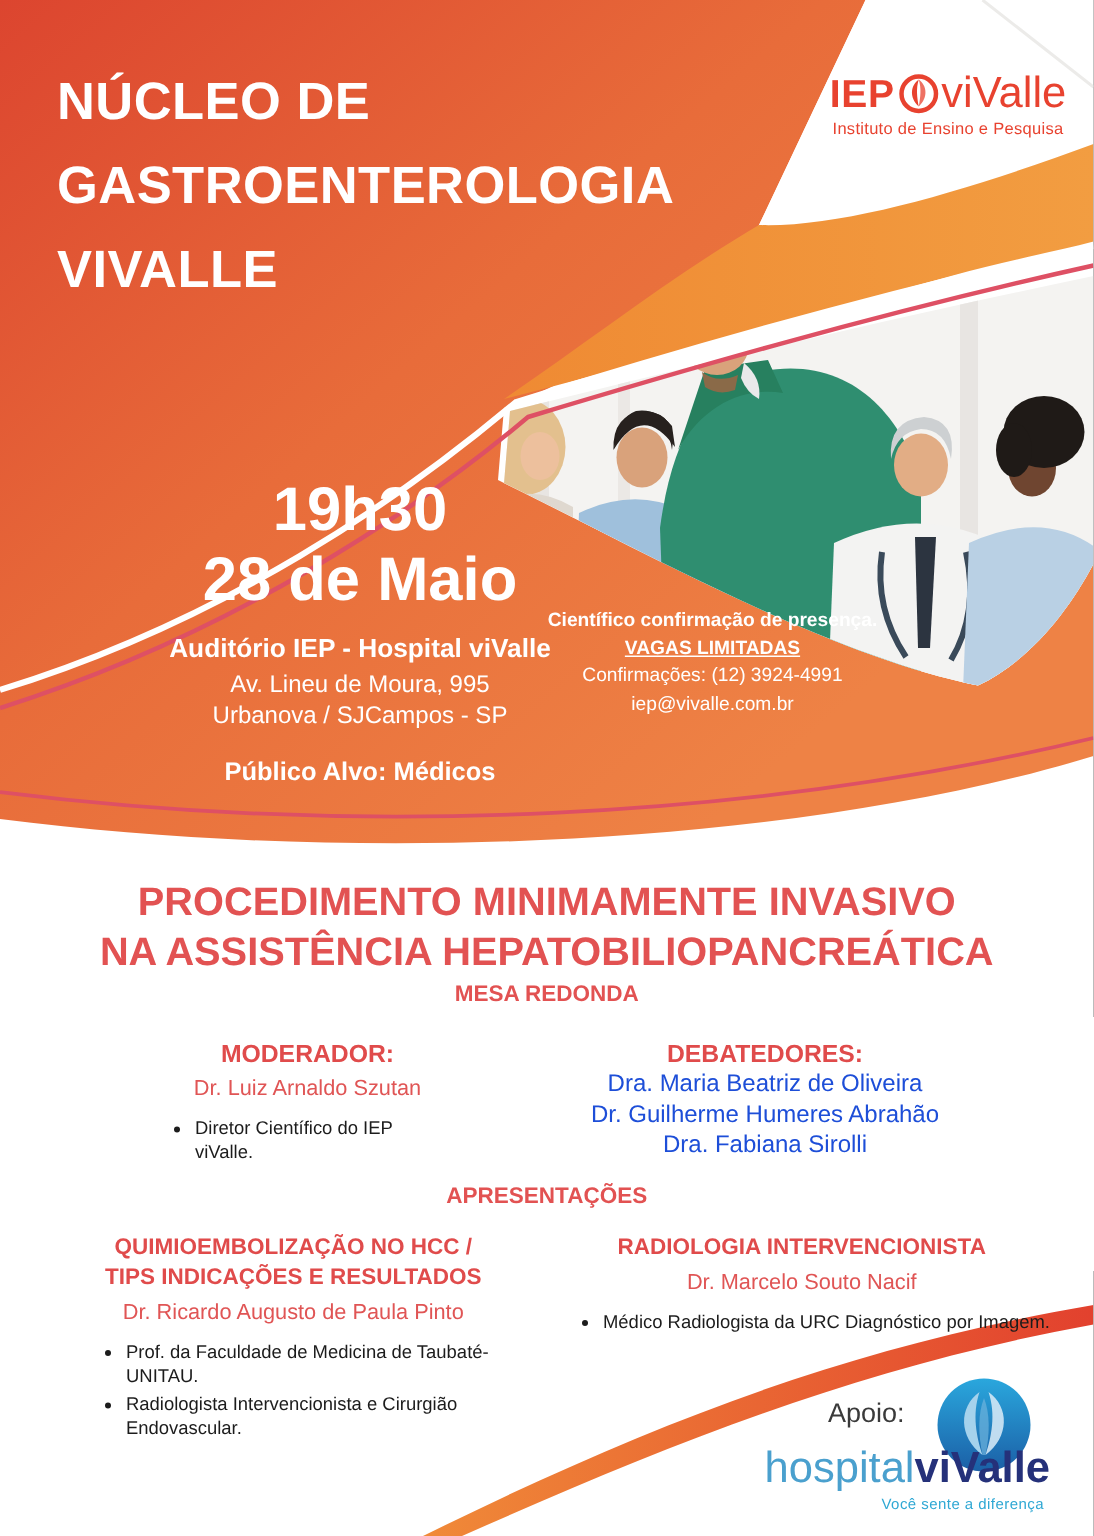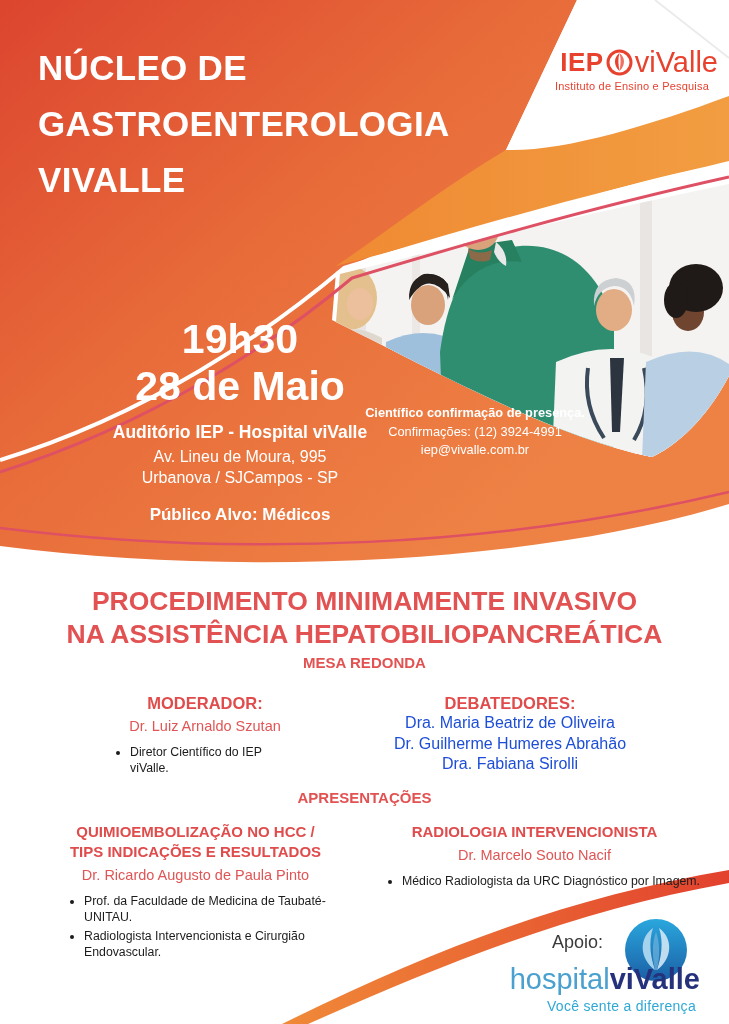--- a/index.html
+++ b/index.html
@@ -12,21 +12,21 @@
   svg.bg{position:absolute;left:0;top:0;width:729px;height:1024px;}
 
   
   .hdr-title{
     left:38px;top:40px;width:460px;color:#ffffff;
     font-size:35px;font-weight:700;line-height:56px;letter-spacing:.3px;
   }
   .hdr-title span{display:block;}
 
   .logo-block{left:546px;top:46px;width:172px;text-align:center;color:#e8422f;}
-  .logo-row{display:flex;align-items:center;justify-content:flex-end;gap:1px;}
+  .logo-row{display:flex;align-items:center;justify-content:center;gap:1px;}
   .logo-iep{font-size:26px;font-weight:800;letter-spacing:.5px;}
   .logo-vivalle{font-size:29px;font-weight:400;}
   .logo-sub{font-size:11px;margin-top:1px;letter-spacing:.2px;}
 
   .datetime{left:95px;top:316px;width:290px;text-align:center;color:#ffffff;}
   .time,.date{font-size:41px;font-weight:700;line-height:47px;}
   .venue{font-size:17.5px;font-weight:700;margin-top:12px;}
   .addr{font-size:16px;line-height:21px;margin-top:3px;}
   .audience{font-size:17px;font-weight:700;margin-top:17px;}
 
@@ -61,21 +61,21 @@
   .col-pres2{left:372px;top:822px;width:325px;}
   .col-pres2 ul.bullets{margin-left:14px;width:300px;}
 
   
   .apoio{left:552px;top:932px;font-size:18px;color:#3a3a3a;}
   .globe{left:622px;top:916px;}
   .hosp-text{left:500px;top:963px;width:200px;text-align:right;white-space:nowrap;}
   .hosp-hospital{font-size:29px;color:#4aa0ce;}
   .hosp-vivalle{font-size:29px;color:#25317a;font-weight:700;}
   .hosp-tagline{left:538px;top:998px;width:158px;text-align:right;
-    font-size:14px;color:#2fa8d4;letter-spacing:.3px;}
+    font-size:10px;color:#2fa8d4;letter-spacing:.3px;}
 </style>
 </head>
 <body>
 
 <div class="poster">
 
   <svg class="bg" viewBox="0 0 729 1024">
     <defs>
       <linearGradient id="gMain" x1="0" y1="0" x2="0.85" y2="0.75">
         <stop offset="0" stop-color="#dc452f"></stop>
@@ -178,20 +178,21 @@
     <div class="venue">Auditório IEP - Hospital viValle</div>
     <div class="addr">
       <div>Av. Lineu de Moura, 995</div>
       <div>Urbanova / SJCampos - SP</div>
     </div>
     <div class="audience">Público Alvo: Médicos</div>
   </div>
 
   <div class="abs confirm">
     <div class="c-bold">Científico confirmação de presença.</div>
+    <div class="c-underline">VAGAS LIMITADAS</div>
     <div>Confirmações: (12) 3924-4991</div>
     <div>iep@vivalle.com.br</div>
   </div>
 
   <div class="abs main-title">
     <span>PROCEDIMENTO MINIMAMENTE INVASIVO</span>
     <span>NA ASSISTÊNCIA HEPATOBILIOPANCREÁTICA</span>
   </div>
 
   <div class="abs section-label mesa">MESA REDONDA</div>

